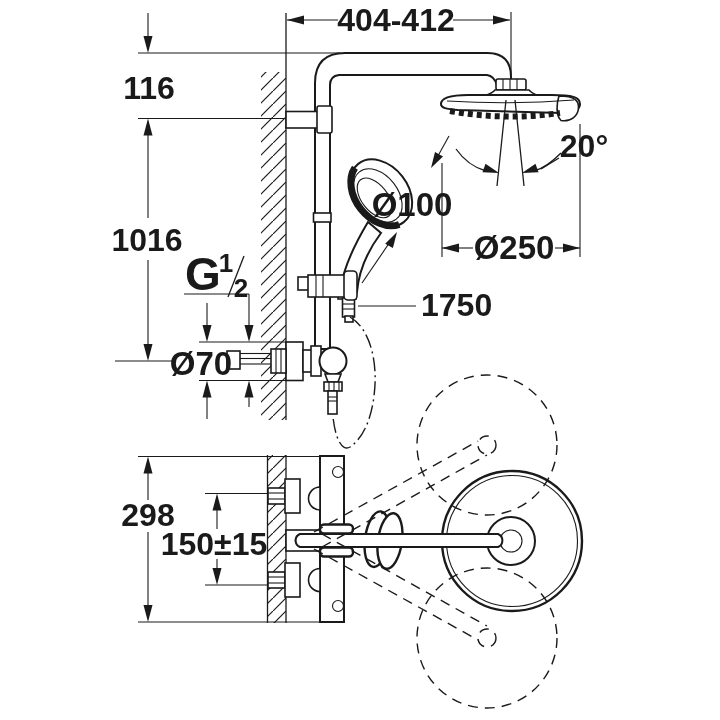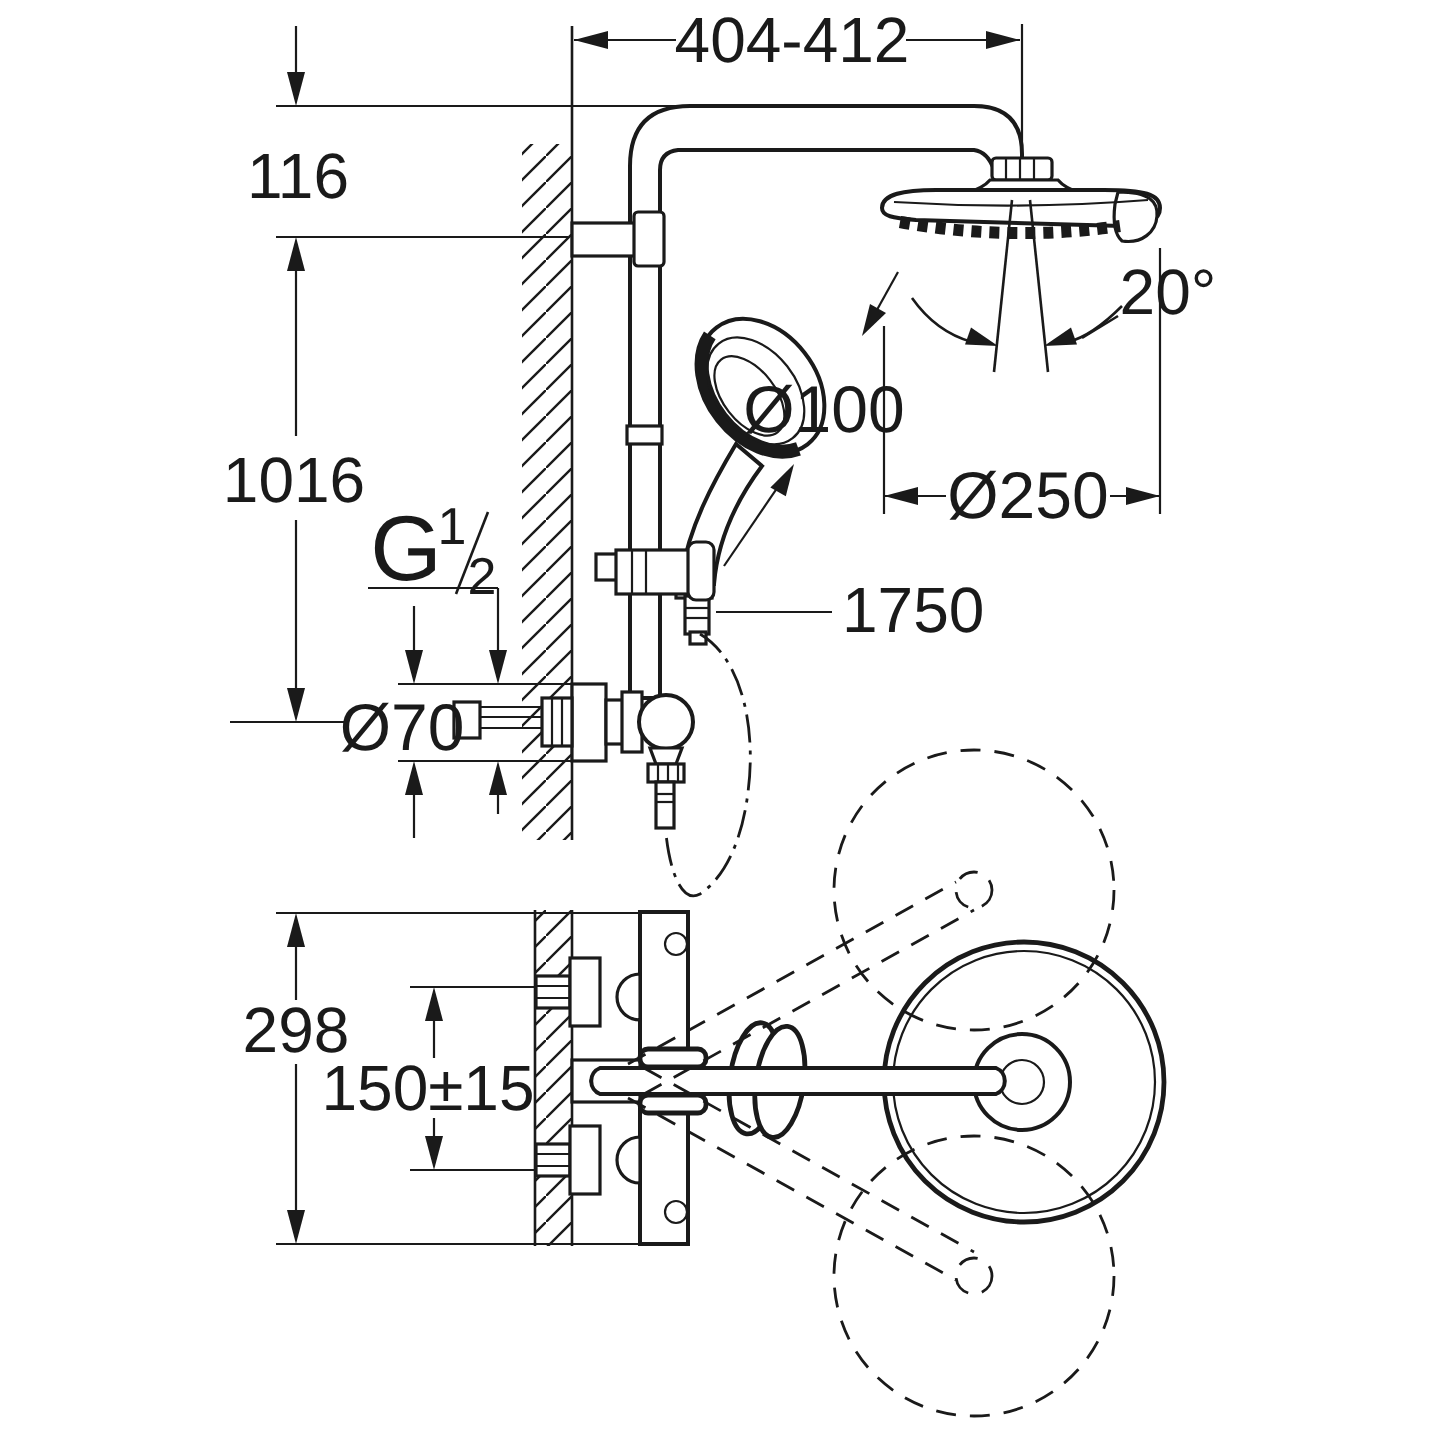--- a/index.html
+++ b/index.html
@@ -1,16 +1,16 @@
 <!DOCTYPE html>
 <html><head>
 <meta charset="utf-8">
 <style>
   html,body{margin:0;padding:0;background:#ffffff;}
-  .stage{width:720px;height:720px;background:#fff;position:relative;overflow:hidden;}
+  .stage{width:720px;height:720px;background:#fff;position:relative;overflow:hidden;font-weight:bold;}
   svg{display:block;}
   text{font-family:"Liberation Sans","DejaVu Sans",sans-serif;fill:#1a1a1a;}
   .ln{stroke:#1a1a1a;stroke-width:1.3;fill:none;}
   .thin{stroke:#1a1a1a;stroke-width:1.1;fill:none;}
   .part{stroke:#1a1a1a;stroke-width:2;fill:#ffffff;}
   .part-t{stroke:#1a1a1a;stroke-width:1.6;fill:#ffffff;}
   .bold{stroke:#1a1a1a;stroke-width:2.4;fill:#ffffff;}
   .arr{fill:#1a1a1a;stroke:none;}
   .dash{stroke:#1a1a1a;stroke-width:1.4;fill:none;stroke-dasharray:10 7;}
   .dashdot{stroke:#1a1a1a;stroke-width:1.4;fill:none;stroke-dasharray:14 4 2 4;}

